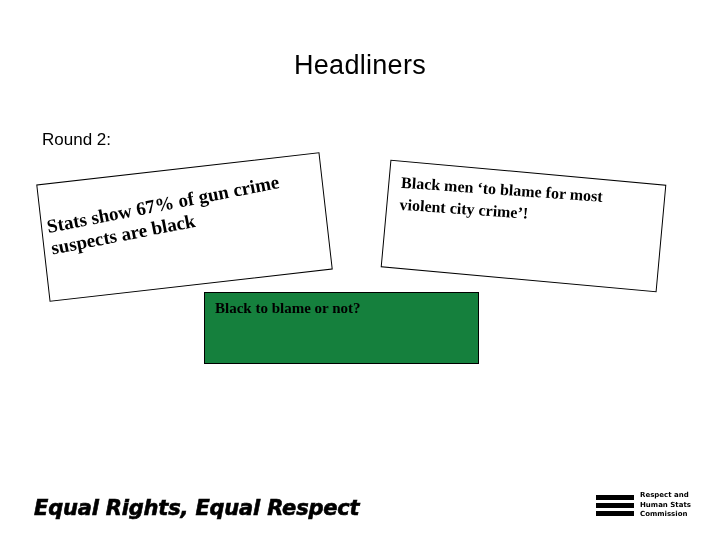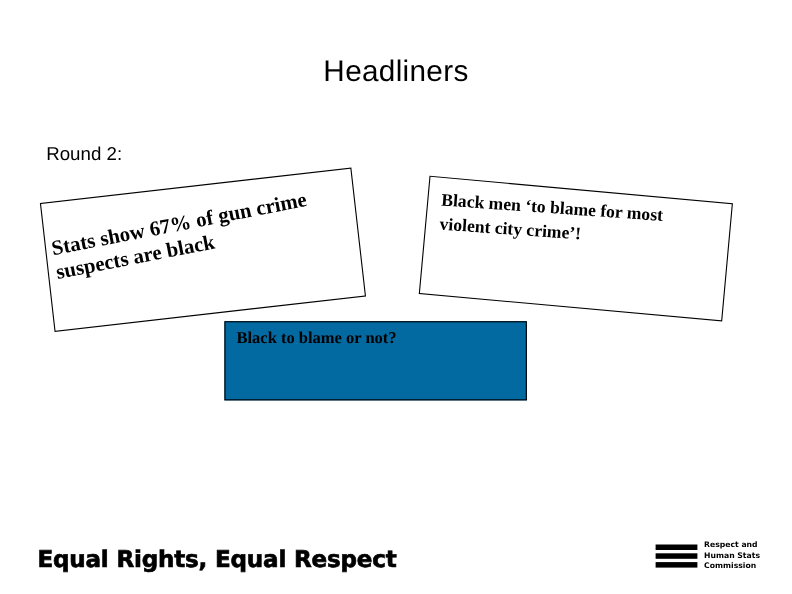--- a/index.html
+++ b/index.html
@@ -95,40 +95,41 @@
   }
 
   
   #question-box {
     position: absolute;
     left: 204px;
     top: 292px;
     width: 275px;
     height: 72px;
     border: 1px solid #000000;
-    background: #0369a1;
+    background: #15803d;
     box-sizing: border-box;
   }
   #question-box .question-text {
     position: absolute;
     left: 10px;
     top: 7px;
     font-family: "Liberation Serif", serif;
     font-weight: bold;
     font-size: 15px;
     color: #000000;
   }
 
   
   #footer-slogan {
     position: absolute;
     left: 34px;
     top: 496px;
     font-family: "DejaVu Sans", sans-serif;
     font-weight: bold;
+    font-style: italic;
     font-size: 21px;
     color: #000000;
     letter-spacing: -0.2px;
     -webkit-text-stroke: 0.6px #000;
   }
 
   
   #logo {
     position: absolute;
     left: 596px;

